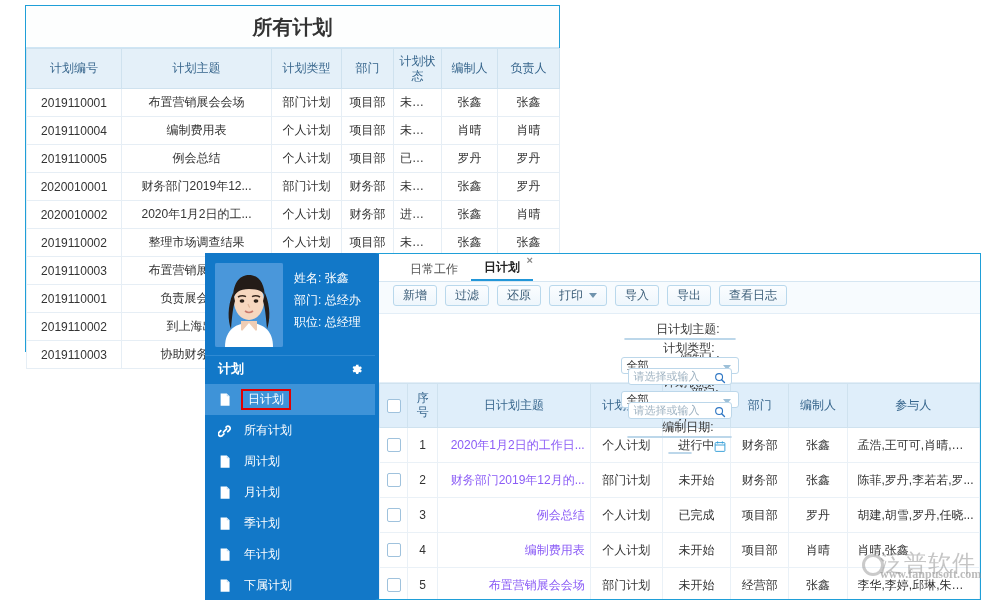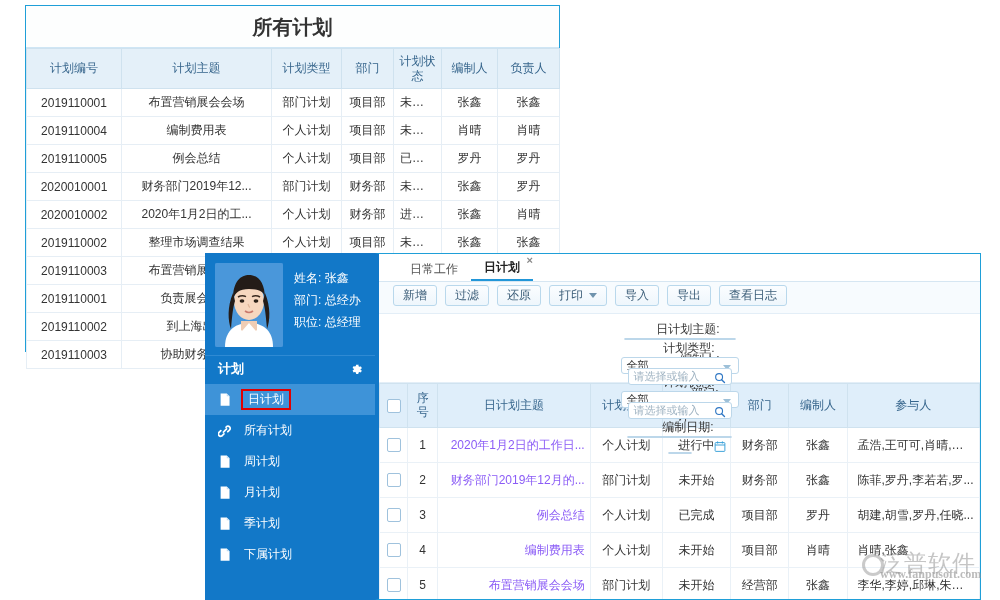--- a/index.html
+++ b/index.html
@@ -357,20 +357,27 @@
               <path d="M3 1h7l3.2 3.2V15H3z" fill="#ffffff"></path>
               <path d="M10 1l3.2 3.2H10z" fill="#bcd9f2"></path>
             </svg></span>
           <span class="mi-label">季计划</span>
         </div>
         <div class="menu-item">
           <span class="mi-icon"><svg viewBox="0 0 16 16" xmlns="http://www.w3.org/2000/svg" width="14" height="15">
               <path d="M3 1h7l3.2 3.2V15H3z" fill="#ffffff"></path>
               <path d="M10 1l3.2 3.2H10z" fill="#bcd9f2"></path>
             </svg></span>
+          <span class="mi-label">年计划</span>
+        </div>
+        <div class="menu-item">
+          <span class="mi-icon"><svg viewBox="0 0 16 16" xmlns="http://www.w3.org/2000/svg" width="14" height="15">
+              <path d="M3 1h7l3.2 3.2V15H3z" fill="#ffffff"></path>
+              <path d="M10 1l3.2 3.2H10z" fill="#bcd9f2"></path>
+            </svg></span>
           <span class="mi-label">下属计划</span>
         </div>
       </div>
   </div>
 
   <div class="right-window">
 
     <div class="tabbar">
         <div class="tab"><span>日常工作</span></div>
         <div class="tab active"><span>日计划</span><span class="tclose">×</span></div>

